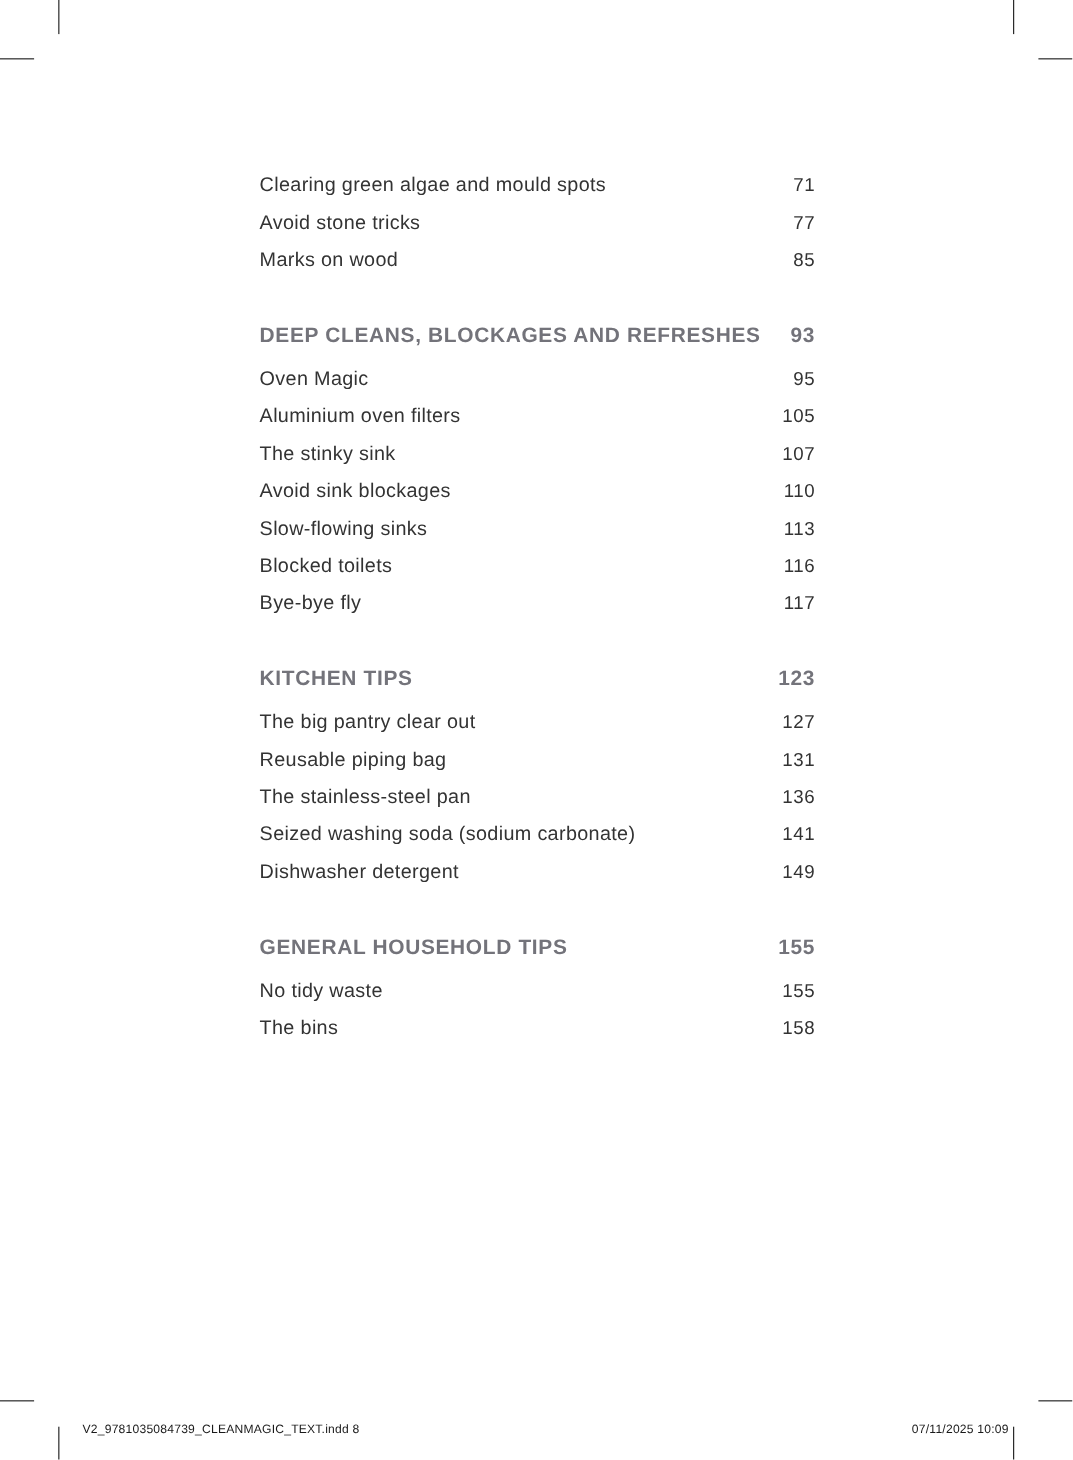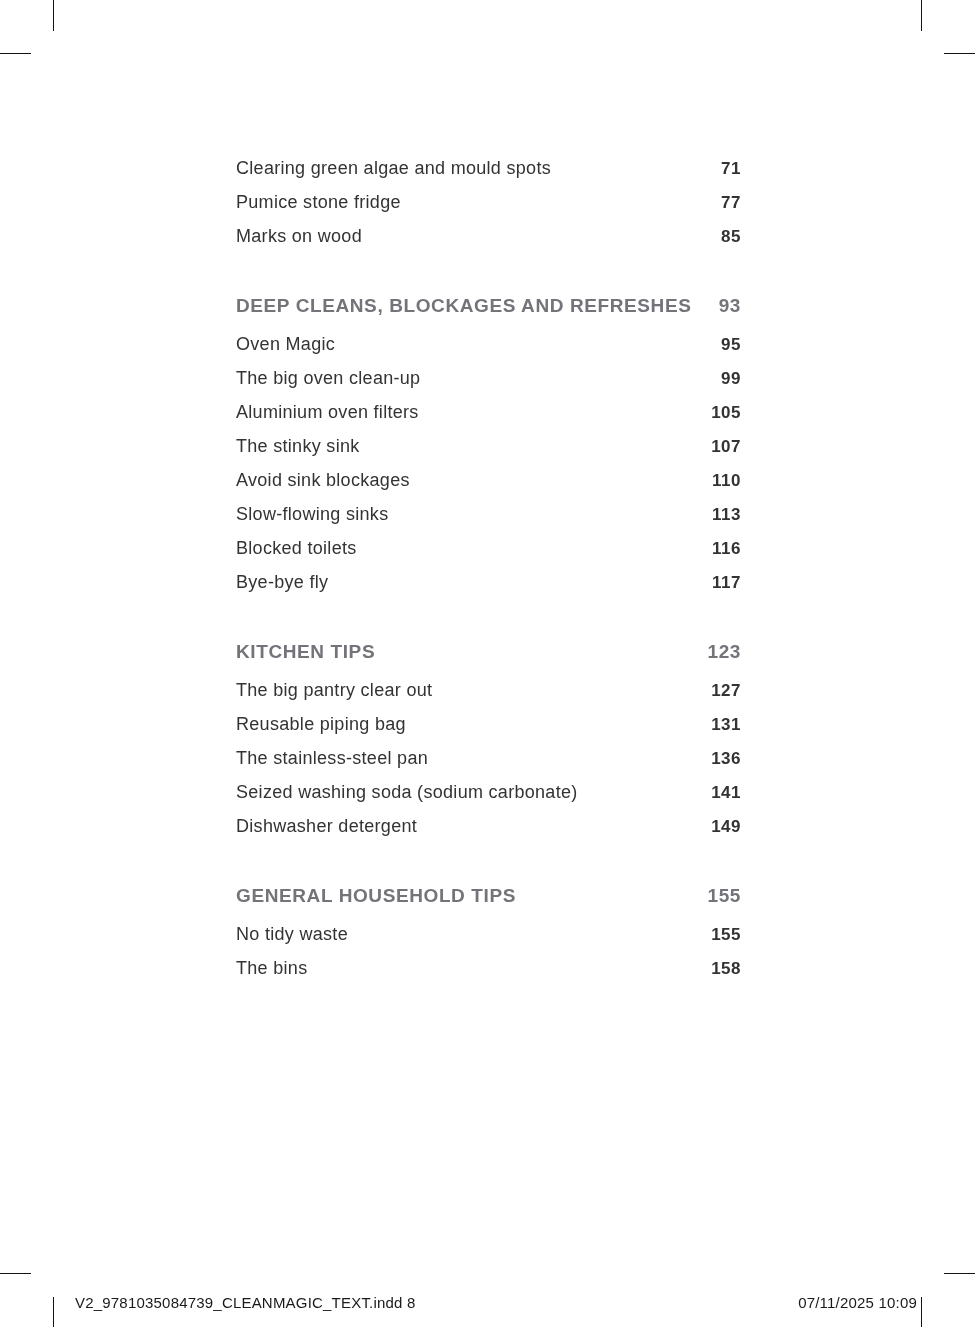--- a/index.html
+++ b/index.html
@@ -53,26 +53,26 @@
   }
   .row.head {
     margin-top: 36px;
     margin-bottom: 4px;
     font-size: 19px;
     font-weight: 700;
     letter-spacing: 0.6px;
     color: #73737a;
   }
   .row .label { text-align: center; }
-  .row .pagenum { text-align: left; font-weight: bold; }
+  .row .pagenum { text-align: left; }
 
   
   .slug {
     position: absolute;
-    font-size: 15px;
+    font-size: 11px;
     letter-spacing: 0.2px;
     color: #1a1a1a;
   }
   .slug.left  { left: 75px;  top: 1294px; }
   .slug.right { right: 58px; top: 1294px; }
 </style>
 </head>
 <body>
 
 <div>
@@ -86,39 +86,35 @@
   <div class="crop br-v"></div>
 </div>
 
 <main class="toc">
 
   <div class="row item">
     <span class="label">Clearing green algae and mould spots</span>
     <span class="pagenum">71</span>
   </div>
   <div class="row item">
-    <span class="label">Pumice stone fridge</span>
+    <span class="label">Avoid stone tricks</span>
     <span class="pagenum">77</span>
   </div>
   <div class="row item">
     <span class="label">Marks on wood</span>
     <span class="pagenum">85</span>
   </div>
 
   <div class="row head">
     <span class="label">DEEP CLEANS, BLOCKAGES AND REFRESHES</span>
     <span class="pagenum">93</span>
   </div>
   <div class="row item">
     <span class="label">Oven Magic</span>
     <span class="pagenum">95</span>
-  </div>
-  <div class="row item">
-    <span class="label">The big oven clean-up</span>
-    <span class="pagenum">99</span>
   </div>
   <div class="row item">
     <span class="label">Aluminium oven filters</span>
     <span class="pagenum">105</span>
   </div>
   <div class="row item">
     <span class="label">The stinky sink</span>
     <span class="pagenum">107</span>
   </div>
   <div class="row item">

